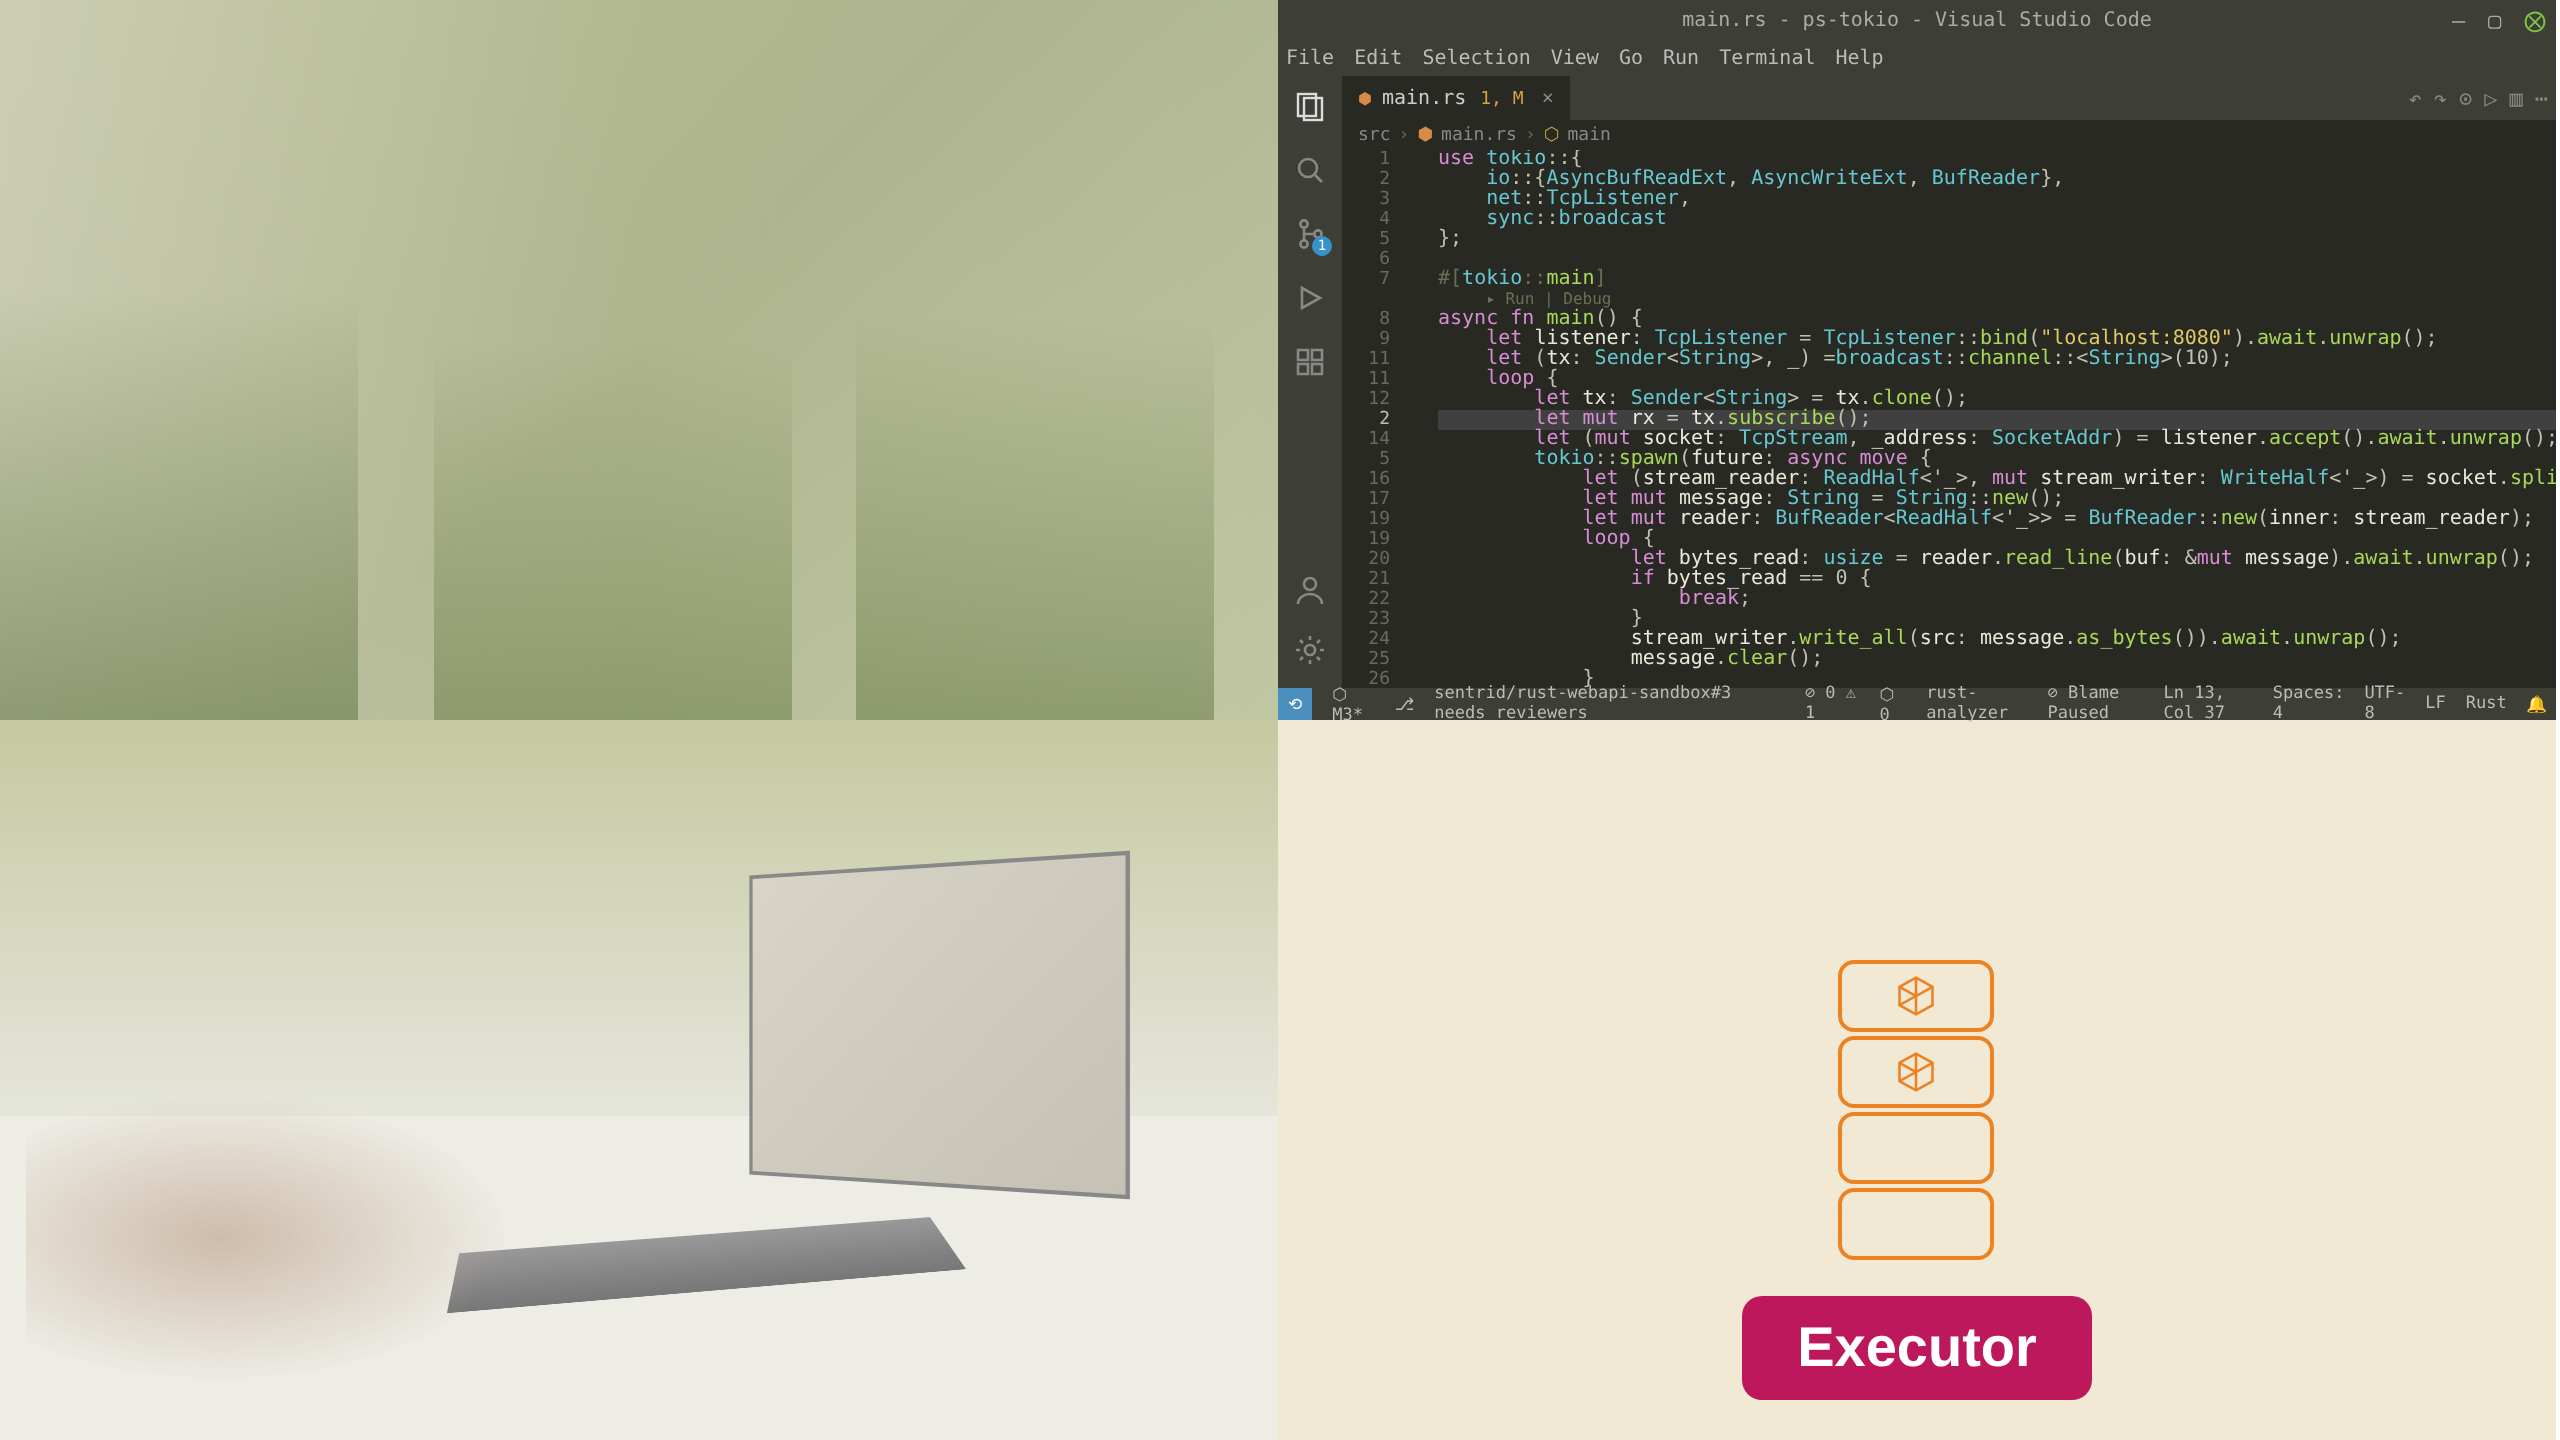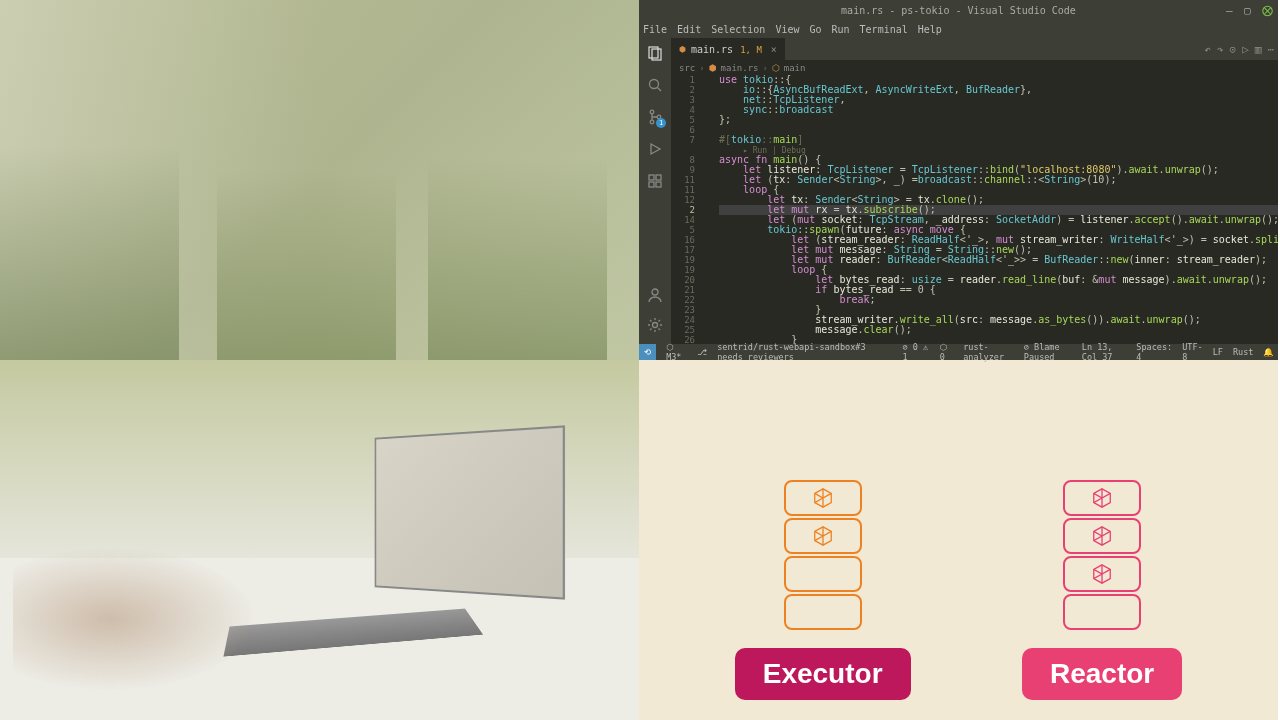--- a/index.html
+++ b/index.html
@@ -259,37 +259,13 @@
           <svg class="cube" viewBox="0 0 24 24" fill="none" stroke="#ec8222" stroke-width="1.4">
             <path d="M12 2l9 5v10l-9 5-9-5V7z"></path>
             <path d="M12 2v20M3 7l9 5 9-5M3 17l9-5"></path>
           </svg>
         </div>
         <div class="slot orange"></div>
         <div class="slot orange"></div>
       </div>
     <div class="label-btn orange">Executor</div>
   </div>
-  <div class="stack-group">
-    <div class="stack" id="reac-stack">
-        <div class="slot pink">
-          <svg class="cube" viewBox="0 0 24 24" fill="none" stroke="#e94073" stroke-width="1.4">
-            <path d="M12 2l9 5v10l-9 5-9-5V7z"></path>
-            <path d="M12 2v20M3 7l9 5 9-5M3 17l9-5"></path>
-          </svg>
-        </div>
-        <div class="slot pink">
-          <svg class="cube" viewBox="0 0 24 24" fill="none" stroke="#e94073" stroke-width="1.4">
-            <path d="M12 2l9 5v10l-9 5-9-5V7z"></path>
-            <path d="M12 2v20M3 7l9 5 9-5M3 17l9-5"></path>
-          </svg>
-        </div>
-        <div class="slot pink">
-          <svg class="cube" viewBox="0 0 24 24" fill="none" stroke="#e94073" stroke-width="1.4">
-            <path d="M12 2l9 5v10l-9 5-9-5V7z"></path>
-            <path d="M12 2v20M3 7l9 5 9-5M3 17l9-5"></path>
-          </svg>
-        </div>
-        <div class="slot pink"></div>
-      </div>
-    <div class="label-btn pink">Reactor</div>
-  </div>
 </div>
 
 </body></html>

